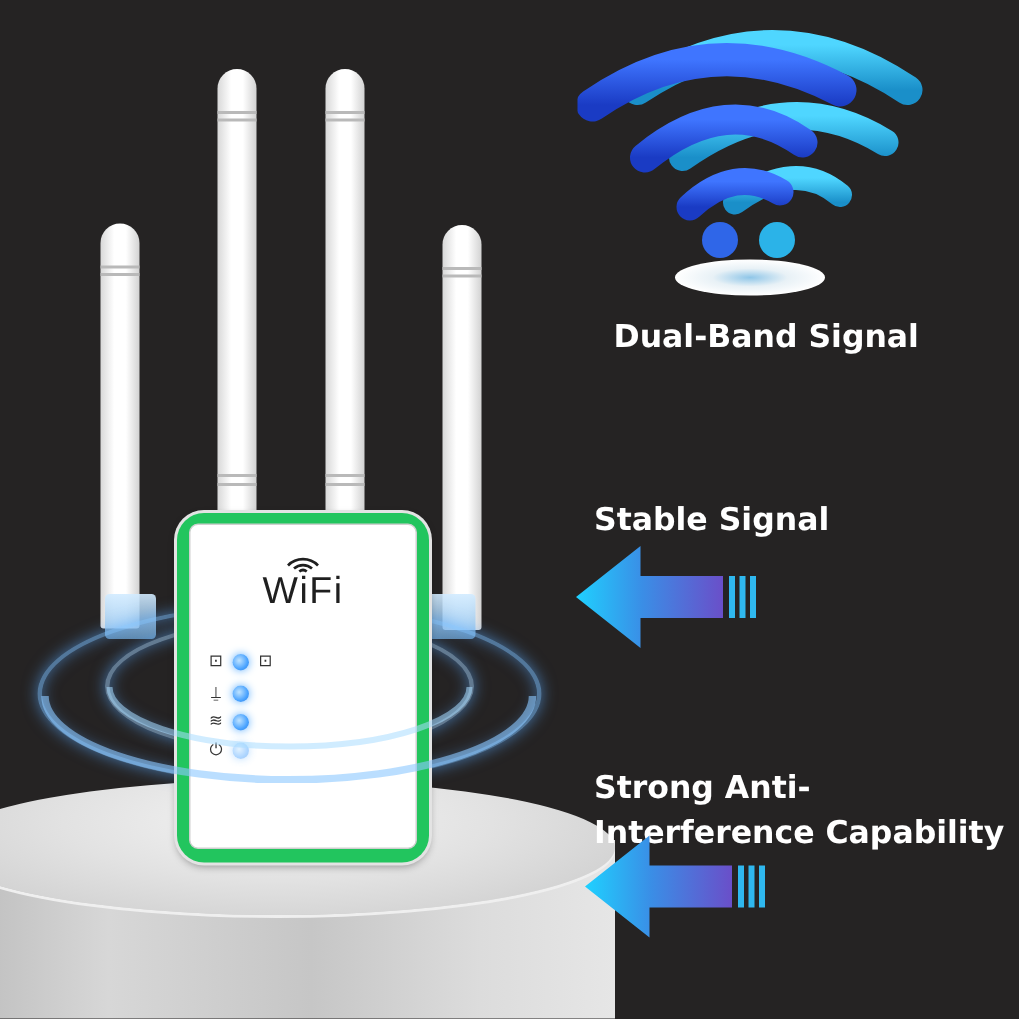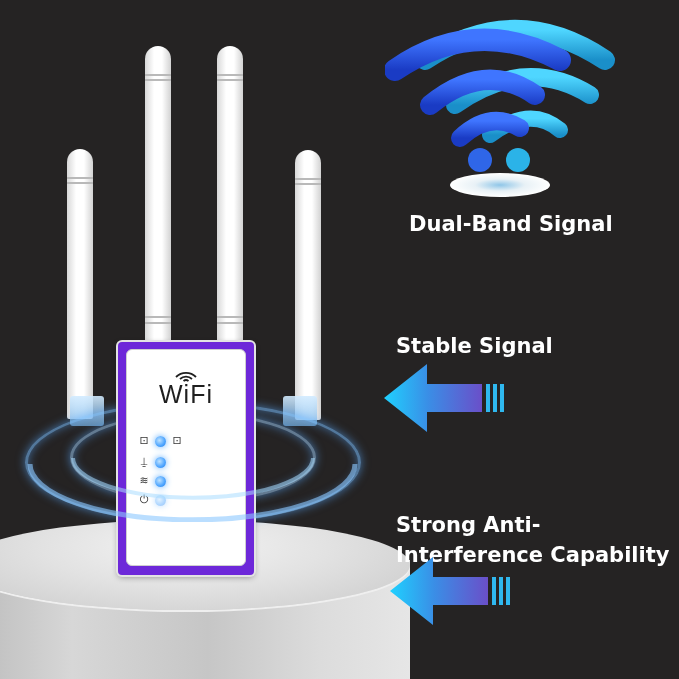--- a/index.html
+++ b/index.html
@@ -49,22 +49,22 @@
     .ring-wave {
       position: absolute; border-radius: 50%;
       border: 3px solid rgba(120,190,255,0.55);
       box-shadow: 0 0 10px rgba(90,170,255,0.6), inset 0 0 10px rgba(90,170,255,0.5);
     }
     .wave-1 { left: 25px;  top: 402px; width: 330px; height: 115px; }
     .wave-2 { left: 70px;  top: 412px; width: 240px; height: 85px; border-color: rgba(160,210,255,0.5); }
 
     
     .device {
-      position: absolute; left: 118px; top: 342px; width: 136px; height: 233px;
-      background: #6d28d9; border-radius: 4px;
+      position: absolute; left: 118px; top: 342px; width: 168px; height: 233px;
+      background: #22c55e; border-radius: 18px;
       box-shadow: 0 0 0 2px #e3e3e3, 0 2px 6px rgba(0,0,0,0.4);
     }
     .device-face {
       position: absolute; left: 8px; top: 7px; right: 8px; bottom: 9px;
       background: #ffffff; border-radius: 6px; border: 1px solid #cfcfcf;
     }
     .wifi-logo {
       position: absolute; left: 0; right: 0; top: 20px; text-align: center;
     }
     .wifi-logo .arcs { display: block; margin: 0 auto; }

